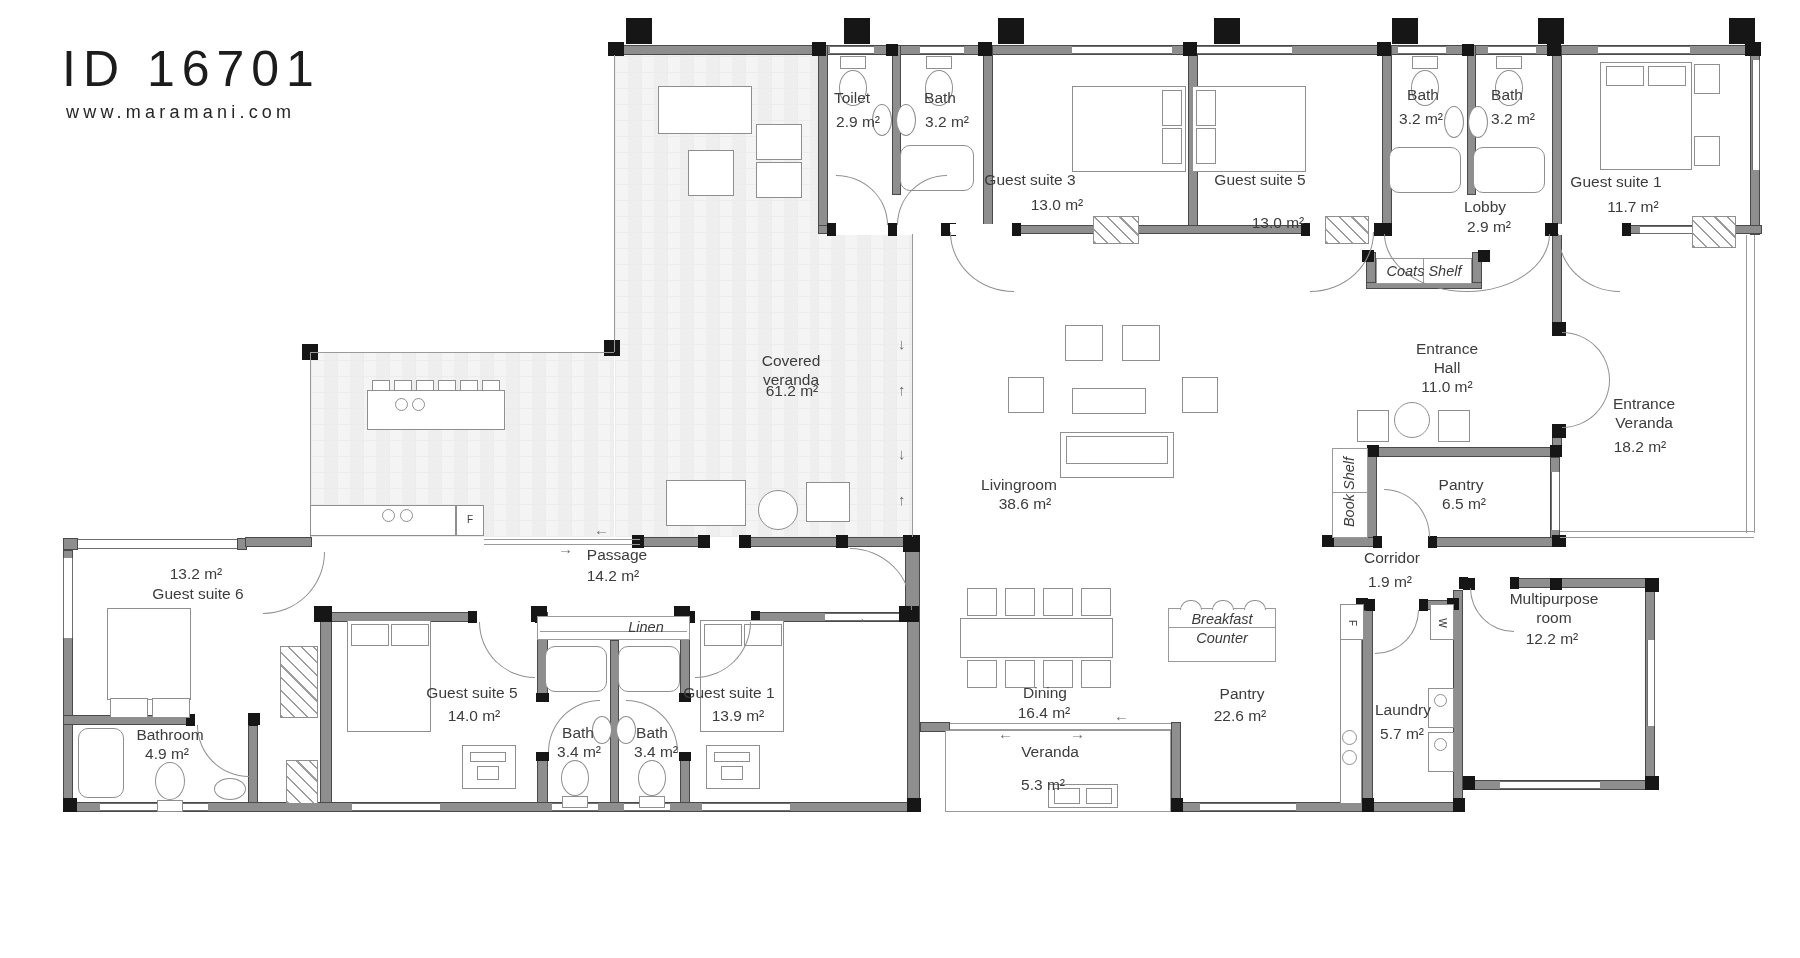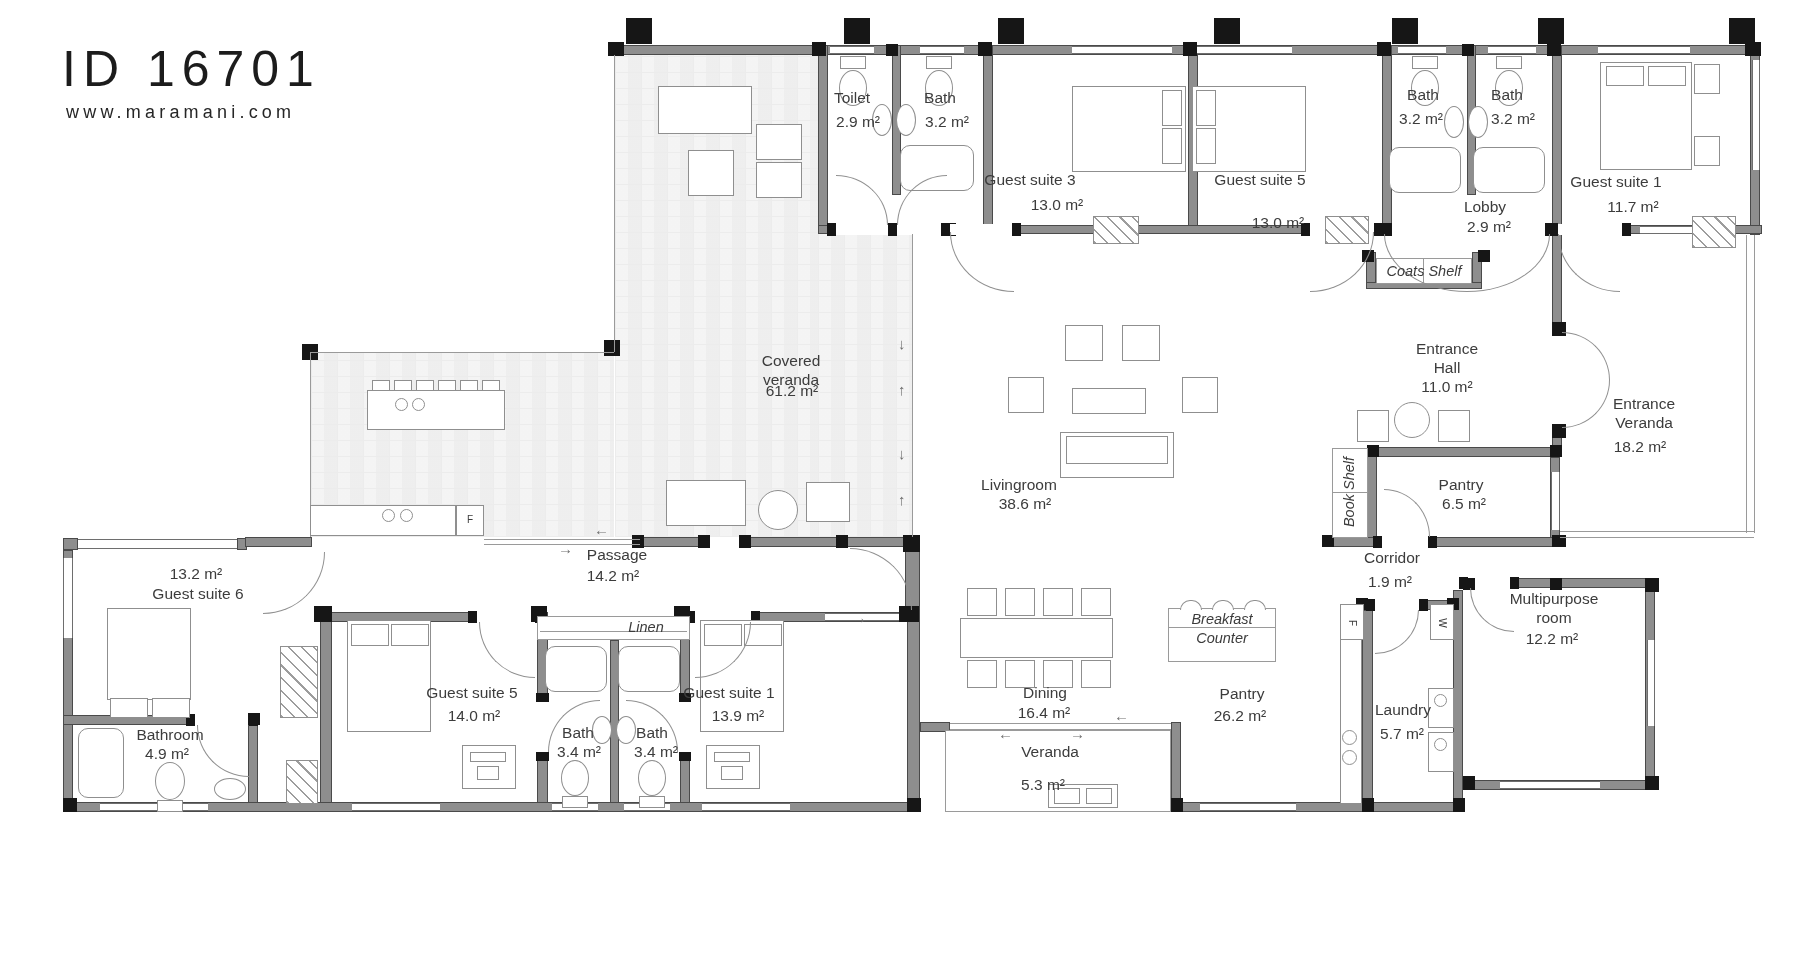--- a/index.html
+++ b/index.html
@@ -417,21 +417,21 @@
   <div class="lbl" style="left:738px;top:707px">13.9 m²</div>
   <div class="lbl" style="left:578px;top:724px">Bath</div>
   <div class="lbl" style="left:579px;top:743px">3.4 m²</div>
   <div class="lbl" style="left:652px;top:724px">Bath</div>
   <div class="lbl" style="left:656px;top:743px">3.4 m²</div>
   <div class="lbl" style="left:170px;top:726px">Bathroom</div>
   <div class="lbl" style="left:167px;top:745px">4.9 m²</div>
   <div class="lbl" style="left:1045px;top:684px">Dining</div>
   <div class="lbl" style="left:1044px;top:704px">16.4 m²</div>
   <div class="lbl" style="left:1242px;top:685px">Pantry</div>
-  <div class="lbl" style="left:1240px;top:707px">26.2 m²</div>
+  <div class="lbl" style="left:1240px;top:707px">22.6 m²</div>
   <div class="lbl" style="left:1403px;top:701px">Laundry</div>
   <div class="lbl" style="left:1402px;top:725px">5.7 m²</div>
   <div class="lbl" style="left:1050px;top:743px">Veranda</div>
   <div class="lbl" style="left:1043px;top:776px">5.3 m²</div>
 
   <div class="lbl it" style="left:1424px;top:263px">Coats Shelf</div>
   <div class="lbl it" style="left:1350px;top:492px;transform:translate(-50%,-50%) rotate(-90deg)">Book Shelf</div>
   <div class="lbl it" style="left:646px;top:619px">Linen</div>
   <div class="lbl it" style="left:1222px;top:611px">Breakfast</div>
   <div class="lbl it" style="left:1222px;top:630px">Counter</div>

